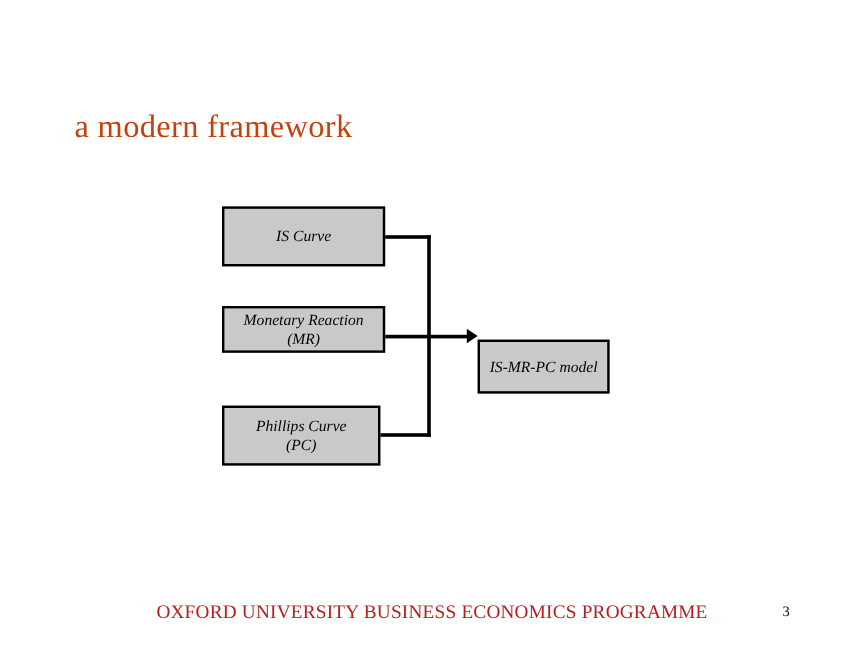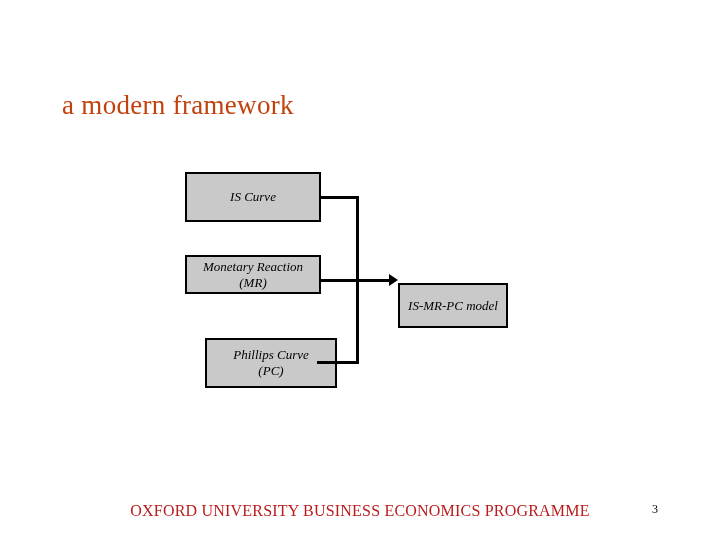--- a/index.html
+++ b/index.html
@@ -43,21 +43,21 @@
     font-style: italic;
   }
   .node-box .node-label {
     display: block;
     width: 100%;
     white-space: pre-line;
   }
 
   #box-is-curve   { left: 185px; top: 172px; width: 136px; height: 50px; }
   #box-monetary   { left: 185px; top: 255px; width: 136px; height: 39px; }
-  #box-phillips   { left: 185px; top: 338px; width: 132px; height: 50px; margin-left: 20px; }
+  #box-phillips   { left: 185px; top: 338px; width: 132px; height: 50px; }
   #box-model      { left: 398px; top: 259px; width: 110px; height: 45px; margin-top: 24px; }
 
   .connector {
     position: absolute;
     background: #000000;
   }
   
   #conn-is-h      { left: 321px; top: 196px; width: 38px; height: 3px; }
   
   #conn-spine     { left: 356px; top: 196px; width: 3px; height: 168px; }

